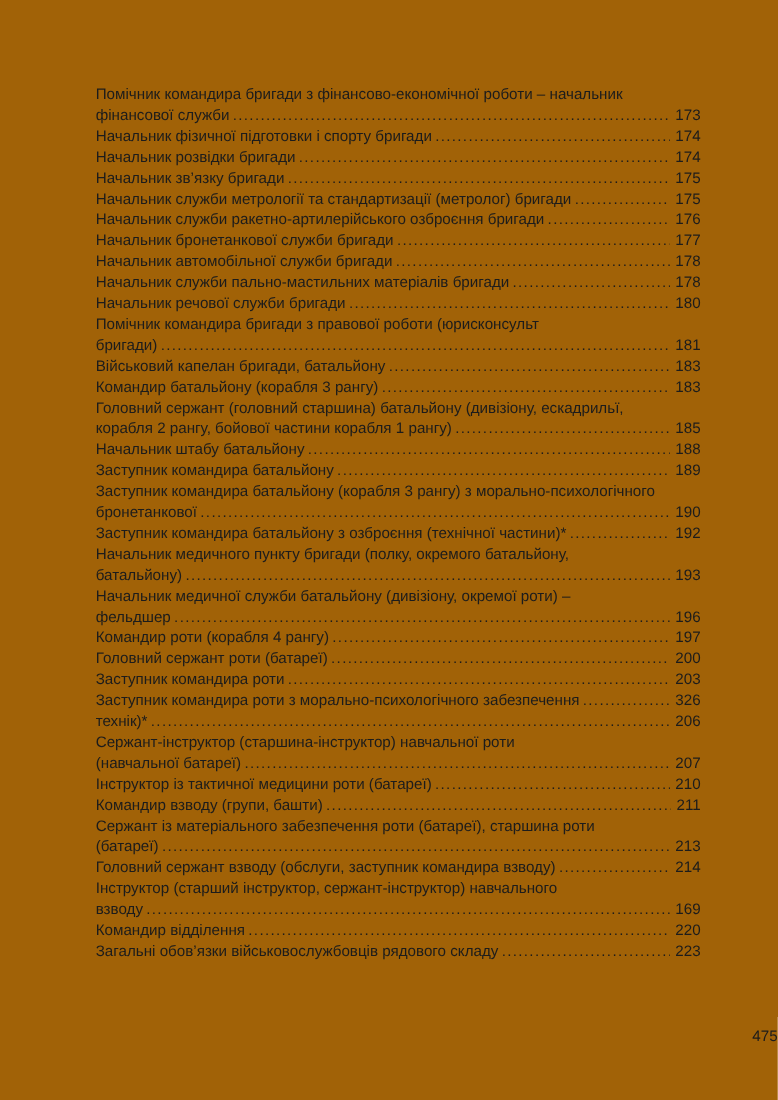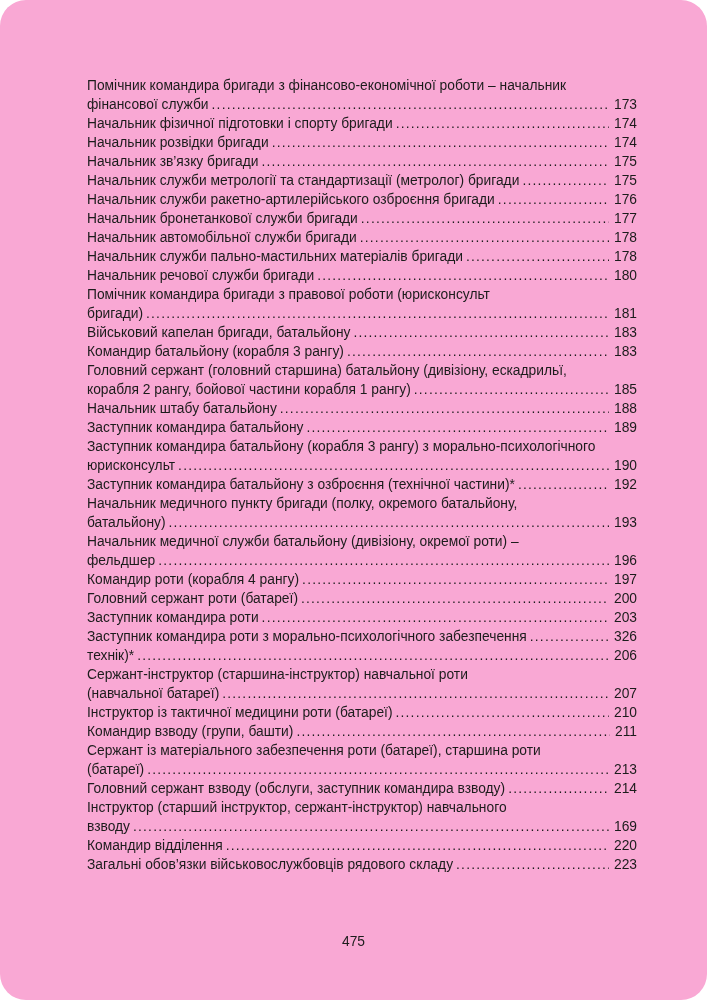--- a/index.html
+++ b/index.html
@@ -11,22 +11,21 @@
     width: 707px;
     height: 1000px;
     position: relative;
     font-family: "Liberation Sans", sans-serif;
     color: #1c1c1c;
     overflow: hidden;
   }
   .page {
     position: absolute;
     inset: 0;
-    background: #f9a8d4;
-    border-radius: 26px;
+    background: #a16207;
   }
   .toc {
     position: absolute;
     top: 76px;
     left: 87px;
     width: 550px;
   }
   .toc-line {
     display: flex;
     align-items: baseline;
@@ -54,21 +53,21 @@
   .pagenum {
     flex: 0 0 auto;
     white-space: nowrap;
     text-align: right;
   }
   .footer {
     position: absolute;
     top: 932px;
     left: 0;
     width: 707px;
-    text-align: center;
+    text-align: right;
     font-size: 13.8px;
     line-height: 19px;
   }
 </style>
 </head>
 <body>
 
 <div class="page">
   <div class="toc">
       <div class="toc-line">
@@ -157,21 +156,21 @@
       </div>
       <div class="toc-line">
         <span class="toc-text">Заступник командира батальйону</span>
         <span class="leader"></span>
         <span class="pagenum">189</span>
       </div>
       <div class="toc-line">
         <span class="toc-text">Заступник командира батальйону (корабля 3 рангу) з морально-психологічного</span>
       </div>
       <div class="toc-line">
-        <span class="toc-text">юрисконсульт</span>
+        <span class="toc-text">бронетанкової</span>
         <span class="leader"></span>
         <span class="pagenum">190</span>
       </div>
       <div class="toc-line">
         <span class="toc-text">Заступник командира батальйону з озброєння (технічної частини)*</span>
         <span class="leader"></span>
         <span class="pagenum">192</span>
       </div>
       <div class="toc-line">
         <span class="toc-text">Начальник медичного пункту бригади (полку, окремого батальйону,</span>

